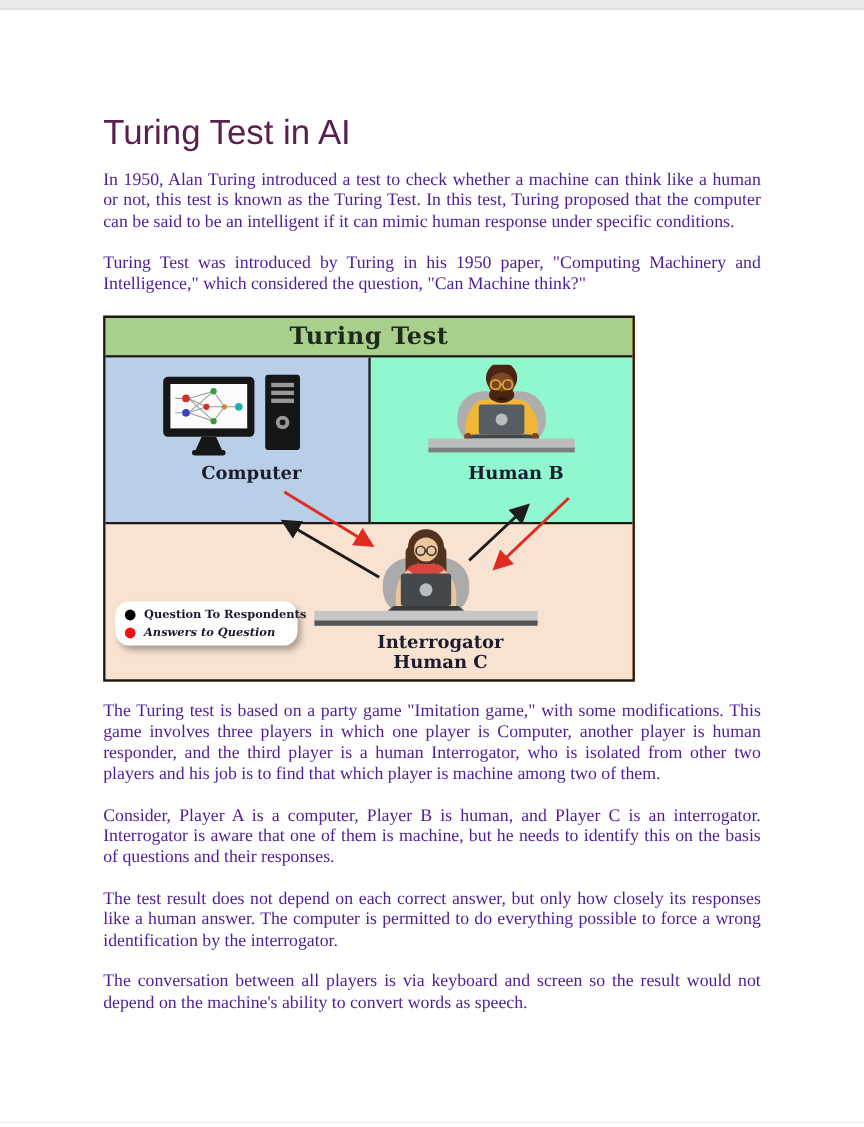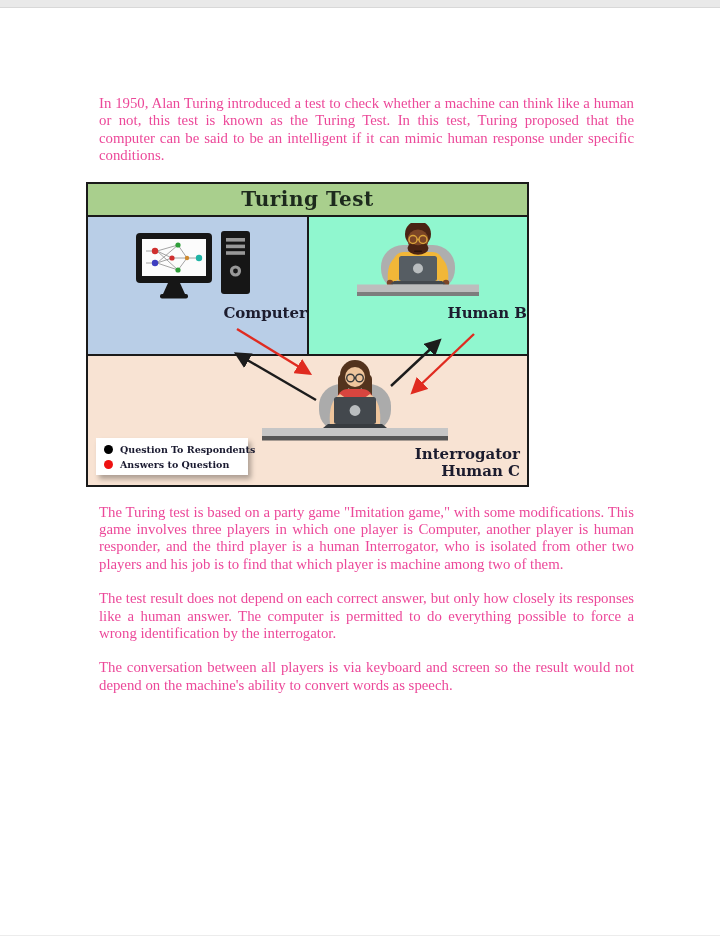--- a/index.html
+++ b/index.html
@@ -18,73 +18,75 @@
   .content{
     position:absolute;top:95px;left:86px;width:548px;
   }
   h1.title{
     margin:0 0 14px 0;
     font-family:"Liberation Sans",sans-serif;
     font-size:29px;line-height:33px;font-weight:400;
     color:#5a1f4e;letter-spacing:0;
   }
   p.para{
-    margin:0 0 17px 13px;
-    font-size:14.8px;line-height:17.4px;color:#ec4899;
+    margin:0 0 17px 0;
+    font-size:14.8px;line-height:17.4px;color:#4c1d95;
     text-align:justify;
   }
   
   .diagram{
     position:relative;width:443px;height:305px;margin:0 0 17px 0;
     border:2px solid #1a1a1a;box-sizing:border-box;background:#f97316;
   }
   .d-header{
     position:absolute;top:0;left:0;right:0;height:31px;
     background:#a9cf8d;border-bottom:2px solid #1a1a1a;
     text-align:center;line-height:31px;
     font-family:"DejaVu Serif",serif;font-weight:700;font-size:20px;
     color:#1d2a1d;letter-spacing:.5px;
   }
   .d-panel{position:absolute;top:33px;height:139px;box-sizing:border-box;}
   .d-computer{left:0;width:221px;background:#b9cee7;border-right:2px solid #1a1a1a;border-bottom:2px solid #1a1a1a;}
   .d-human{left:221px;right:0;background:#90f7cf;border-bottom:2px solid #1a1a1a;}
   .d-bottom{position:absolute;top:172px;left:0;right:0;bottom:0;background:#f8e3d3;}
   .d-fig{position:absolute;}
   .d-label{
-    position:absolute;left:0;width:100%;text-align:right;
+    position:absolute;left:0;width:100%;text-align:center;
     font-family:"DejaVu Serif",serif;font-weight:700;font-size:15px;
-    line-height:17px;color:#1c1c2e;
+    line-height:17px;color:#1c1c2e;padding-left:12px;
   }
   .d-label .l2{display:block;}
   .arrows{position:absolute;top:0;left:0;width:439px;height:301px;pointer-events:none;z-index:5;}
   
   .legend{
-    position:absolute;left:8px;top:82px;width:152px;
-    background:#ffffff;border-radius:0;padding:6px 8px 5px 8px;
+    position:absolute;left:8px;top:64px;width:152px;
+    background:#ffffff;border-radius:12px;padding:6px 8px 5px 8px;
     box-shadow:3px 4px 5px rgba(0,0,0,.30);box-sizing:border-box;z-index:6;
   }
   .legend-row{display:flex;align-items:center;margin:0 0 4px 0;}
-  .legend-row:last-child{margin-bottom:0;}
+  .legend-row:last-child{margin-bottom:0;font-style:italic;}
   .legend-dot{width:9px;height:9px;border-radius:50%;margin-right:7px;flex:0 0 auto;}
   .dot-question{background:#000000;}
   .dot-answer{background:#ee1111;}
   .legend-label{
     font-family:"DejaVu Serif",serif;font-weight:700;font-size:9.5px;
     color:#1a1a30;white-space:nowrap;
   }
 </style>
 </head>
 <body>
 
 <div class="page-top-edge"></div>
 
 <div class="content">
 
+  <h1 class="title">Turing Test in AI</h1>
 
   <p class="para">In 1950, Alan Turing introduced a test to check whether a machine can think like a human or not, this test is known as the Turing Test. In this test, Turing proposed that the computer can be said to be an intelligent if it can mimic human response under specific conditions.</p>
+  <p class="para">Turing Test was introduced by Turing in his 1950 paper, "Computing Machinery and Intelligence," which considered the question, "Can Machine think?"</p>
 
   <div class="diagram">
 
     <div class="d-header">Turing Test</div>
 
     <div class="d-panel d-computer">
       <svg class="d-fig" style="left:46px;top:14px;" width="118" height="70" viewBox="0 0 118 70">
 
         <rect x="2" y="2" width="76" height="50" rx="4" fill="#161616"></rect>
         <rect x="8" y="8" width="64" height="37" fill="#fcfcfc"></rect>
@@ -219,18 +221,19 @@
         </marker>
       </defs>
       <line x1="149" y1="145" x2="221" y2="189" stroke="#e02b20" stroke-width="2.4" marker-end="url(#mRed)"></line>
       <line x1="228" y1="216" x2="149" y2="170" stroke="#1c1c1c" stroke-width="2.4" marker-end="url(#mBlack)"></line>
       <line x1="303" y1="202" x2="351" y2="157" stroke="#1c1c1c" stroke-width="2.4" marker-end="url(#mBlack)"></line>
       <line x1="386" y1="150" x2="325" y2="208" stroke="#e02b20" stroke-width="2.4" marker-end="url(#mRed)"></line>
     </svg>
   </div>
 
   <p class="para">The Turing test is based on a party game "Imitation game," with some modifications. This game involves three players in which one player is Computer, another player is human responder, and the third player is a human Interrogator, who is isolated from other two players and his job is to find that which player is machine among two of them.</p>
+  <p class="para">Consider, Player A is a computer, Player B is human, and Player C is an interrogator. Interrogator is aware that one of them is machine, but he needs to identify this on the basis of questions and their responses.</p>
   <p class="para">The test result does not depend on each correct answer, but only how closely its responses like a human answer. The computer is permitted to do everything possible to force a wrong identification by the interrogator.</p>
   <p class="para">The conversation between all players is via keyboard and screen so the result would not depend on the machine's ability to convert words as speech.</p>
 
 </div>
 
 <div class="page-bottom-edge"></div>
 
 </body></html>

